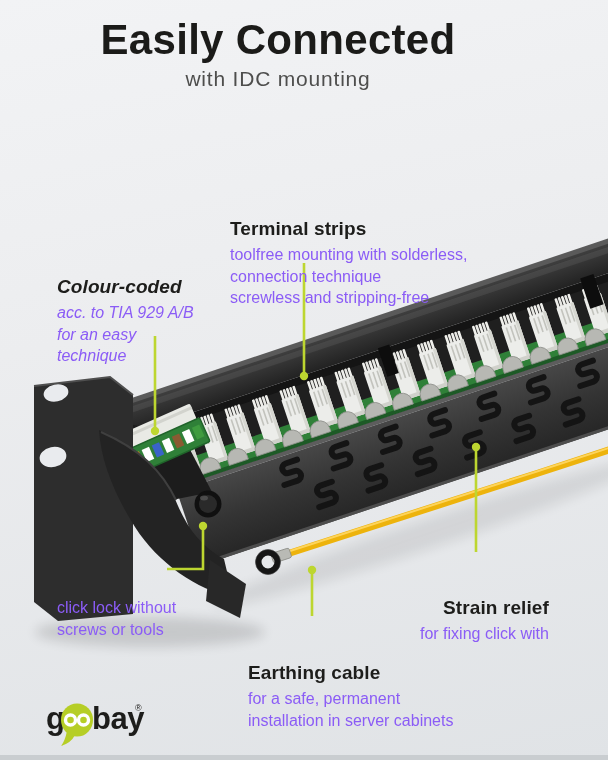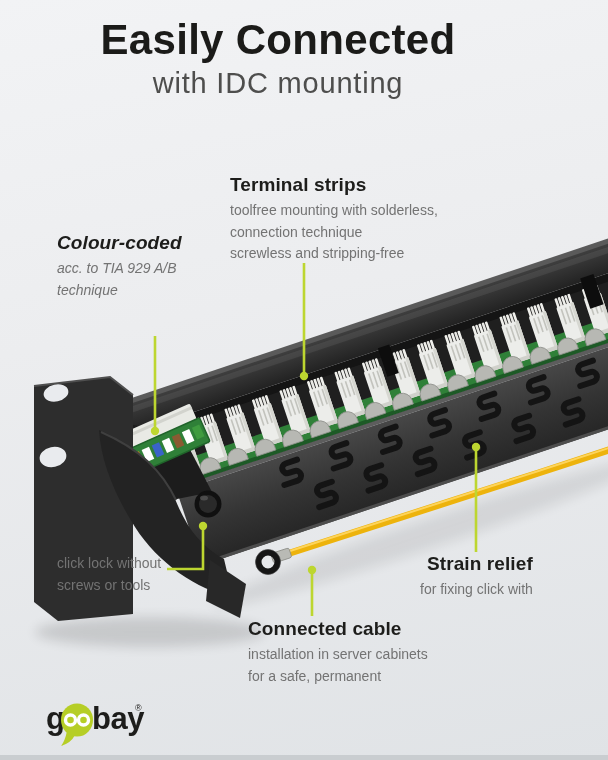--- a/index.html
+++ b/index.html
@@ -4,25 +4,25 @@
 <style>
   html,body{margin:0;padding:0;}
   body{
     width:608px;height:760px;position:relative;overflow:hidden;
     font-family:"Liberation Sans", sans-serif;
     background:linear-gradient(168deg,#f2f3f5 0%,#ecedef 40%,#e0e3e6 100%);
   }
   
   .header{position:absolute;top:16px;left:0;width:532px;text-align:center;margin-left:12px;}
   .title{font-size:42px;font-weight:700;color:#1b1b19;letter-spacing:.3px;margin:0;}
-  .subtitle{font-size:29px;font-weight:400;color:#4e4e4d;letter-spacing:.8px;margin-top:3px;}
-  
-  .callout{position:absolute;color:#1d1d1b;}
+  .subtitle{font-size:21px;font-weight:400;color:#4e4e4d;letter-spacing:.8px;margin-top:3px;}
+  
+  .callout{position:absolute;color:#1d1d1b;margin-top:44px;}
   .callout .hd{font-size:19px;font-weight:700;margin:0 0 4px 0;letter-spacing:.1px;}
-  .callout .line{font-size:14px;line-height:21.5px;color:#737373;}
+  .callout .line{font-size:16px;line-height:21.5px;color:#8b5cf6;}
   #co-terminal{left:230px;top:174px;}
   #co-colour{left:57px;top:232px;font-style:italic;}
   #co-easy{left:57px;top:553px;}
   #co-strain{left:420px;top:553px;text-align:right;}
   #co-earthing{left:248px;top:618px;}
   
   #panel-art{position:absolute;left:0;top:0;width:608px;height:760px;}
   
   #logo{position:absolute;left:36px;top:701px;width:130px;height:50px;}
   #logo .lg-txt{position:absolute;font-weight:700;font-size:31px;color:#1d1d1b;letter-spacing:-.5px;}
@@ -206,37 +206,38 @@
 <div class="callout" id="co-terminal">
   <div class="hd">Terminal strips</div>
   <div class="line">toolfree mounting with solderless,</div>
   <div class="line">connection technique</div>
   <div class="line">screwless and stripping-free</div>
 </div>
 
 <div class="callout" id="co-colour">
   <div class="hd">Colour-coded</div>
   <div class="line">acc. to TIA 929 A/B</div>
+  <div class="line">for an easy</div>
   <div class="line">technique</div>
 </div>
 
 <div class="callout" id="co-easy">
   <div class="line">click lock without</div>
   <div class="line">screws or tools</div>
 </div>
 
 <div class="callout" id="co-strain">
   <div class="hd">Strain relief</div>
   <div class="line">for fixing click with</div>
 </div>
 
 <div class="callout" id="co-earthing">
-  <div class="hd">Connected cable</div>
+  <div class="hd">Earthing cable</div>
+  <div class="line">for a safe, permanent</div>
   <div class="line">installation in server cabinets</div>
-  <div class="line">for a safe, permanent</div>
 </div>
 
 <div id="logo">
   <span class="lg-txt lg-g">g</span>
   <svg width="34" height="46" viewBox="0 0 34 46" xmlns="http://www.w3.org/2000/svg">
     <ellipse cx="17" cy="18" rx="16" ry="16.5" fill="#b6ce26"></ellipse>
     <path d="M7,29 Q5,39 1,44 Q11,41 15,33 Z" fill="#b6ce26"></path>
     <circle cx="10.5" cy="18" r="5" stroke="#ffffff" stroke-width="3.4" fill="none"></circle>
     <circle cx="23.5" cy="18" r="5" stroke="#ffffff" stroke-width="3.4" fill="none"></circle>
   </svg>

